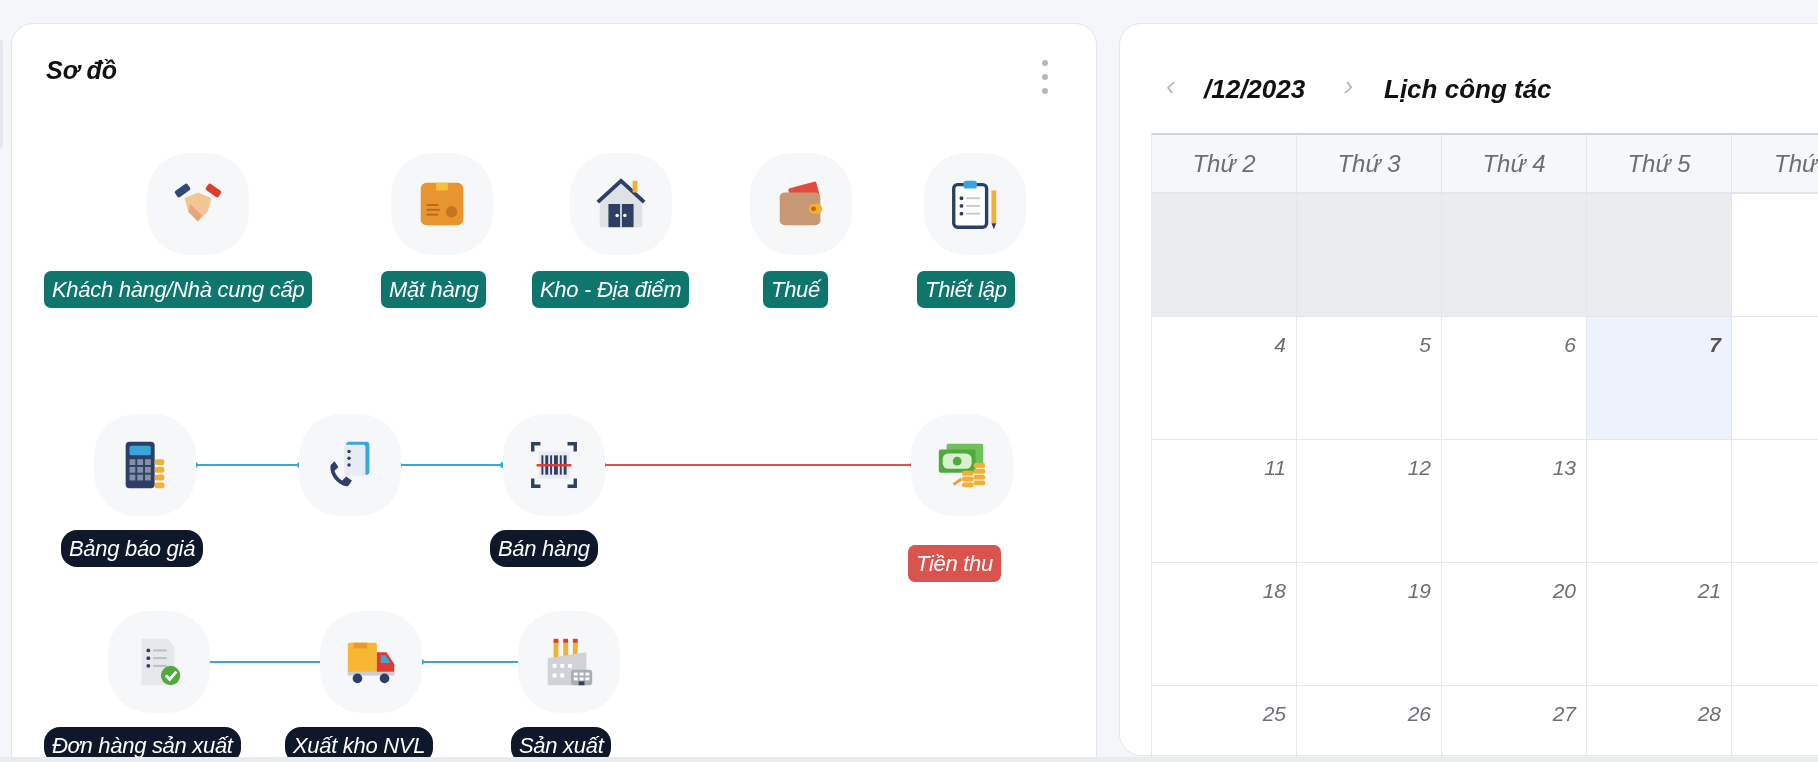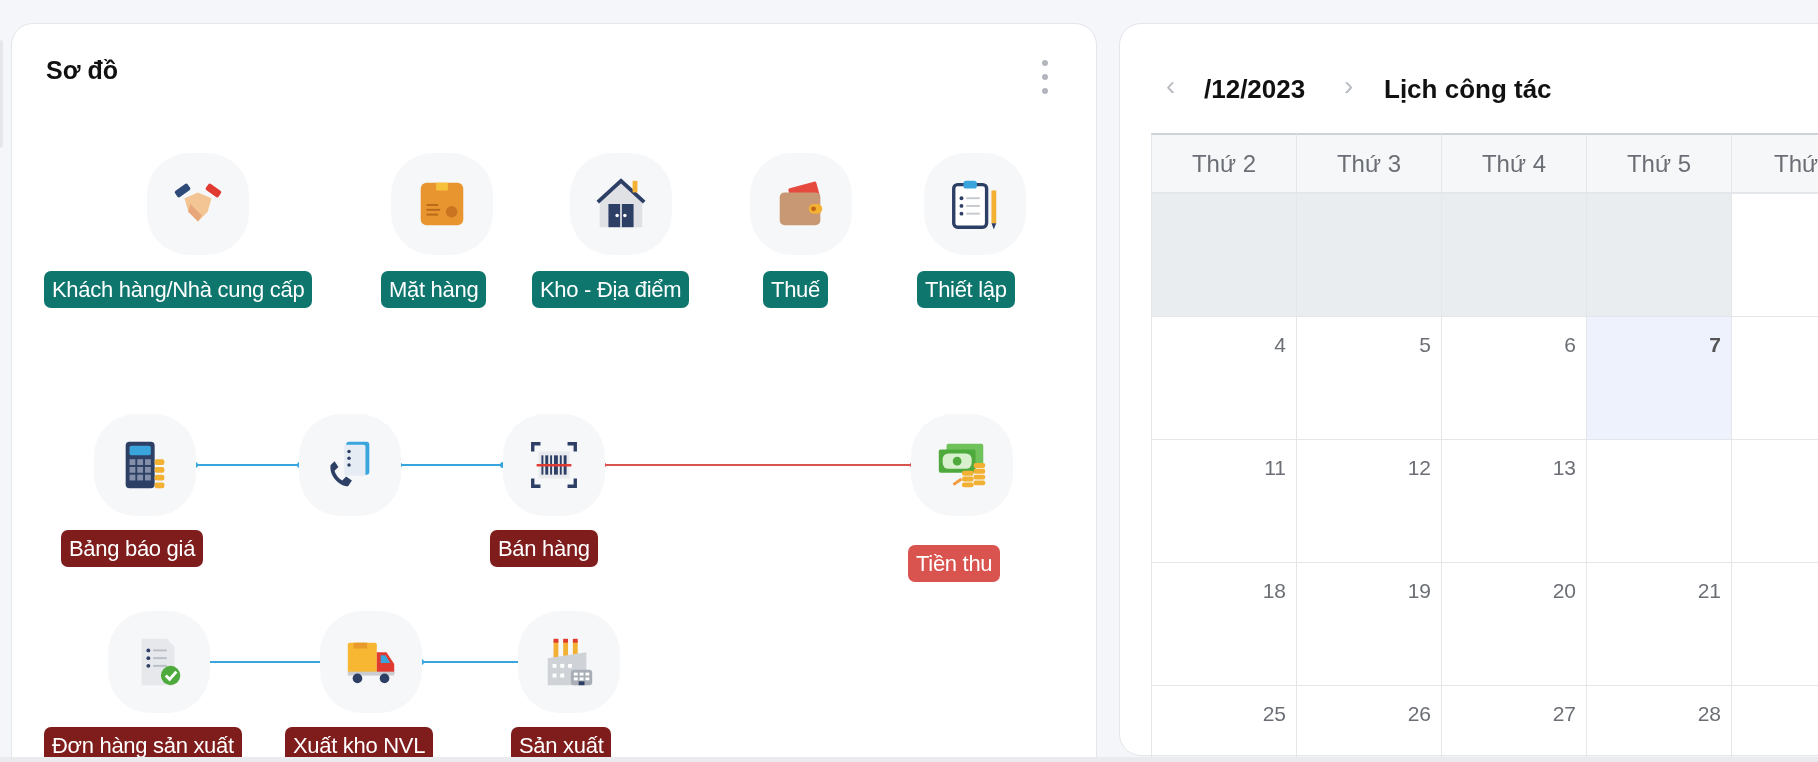--- a/index.html
+++ b/index.html
@@ -1,32 +1,32 @@
 <!DOCTYPE html>
 <html><head>
 <meta charset="utf-8">
 <style>
   * { box-sizing: border-box; margin: 0; padding: 0; }
   html, body { width: 1818px; height: 762px; overflow: hidden; background: #f4f6f9; font-family: "Liberation Sans", sans-serif; }
-  .stage { position: relative; width: 1818px; height: 762px; }
+  .stage { position: relative; width: 1818px; height: 762px; font-style: italic; }
   .edge-sliver { position: absolute; left: 0; top: 40px; width: 3px; height: 108px; background: #e4e7eb; border-radius: 0 3px 3px 0; }
   .panel { position: absolute; background: #ffffff; border: 1px solid #e3e6ea; border-radius: 22px; }
   .panel-left { left: 11px; top: 23px; width: 1086px; height: 780px; }
   .panel-right { left: 1119px; top: 23px; width: 720px; height: 733px; }
   .bottom-strip { position: absolute; left: 0; top: 757px; width: 1818px; height: 5px; background: #e9ebee; }
 
   .panel-title { position: absolute; left: 34px; top: 32px; font-size: 25px; font-weight: bold; color: #111; }
   .kebab { position: absolute; left: 1026px; top: 36px; width: 14px; height: 34px; display: flex; flex-direction: column; justify-content: space-between; align-items: center; cursor: pointer; }
   .kebab span { width: 6px; height: 6px; border-radius: 50%; background: #b3b7bd; }
 
   .node-icon { position: absolute; width: 102px; height: 102px; border-radius: 42px; background: #f6f7f9; display: flex; align-items: center; justify-content: center; cursor: pointer; }
   .node-icon svg { width: 58px; height: 58px; }
   .node-label { position: absolute; height: 37px; line-height: 37px; padding: 0 8px; border-radius: 7px; color: #ffffff; font-size: 22px; white-space: nowrap; text-align: center; cursor: pointer; letter-spacing: -0.3px; }
   .lbl-gray { background: #0f766e; }
-  .lbl-blue { background: #7f1d1d; }
+  .lbl-blue { background: #0f172a; border-radius: 16px; }
   .lbl-red { background: #d9534f; margin-top: 15px; }
 
   .conn { position: absolute; height: 2px; }
   .conn::before, .conn::after { content: ""; position: absolute; top: -2px; width: 6px; height: 6px; border-radius: 50%; background: inherit; }
   .conn::before { left: -3px; } .conn::after { right: -3px; }
   .conn-blue { background: #3aa5dc; }
   .conn-red { background: #d9534f; }
   .chev { position: absolute; font-size: 28px; color: #b8bcc2; cursor: pointer; top: 46px; }
   .cal-month { position: absolute; left: 84px; top: 50px; font-size: 26px; font-weight: bold; color: #111; }
   .cal-title { position: absolute; left: 264px; top: 50px; font-size: 26px; font-weight: bold; color: #111; }

